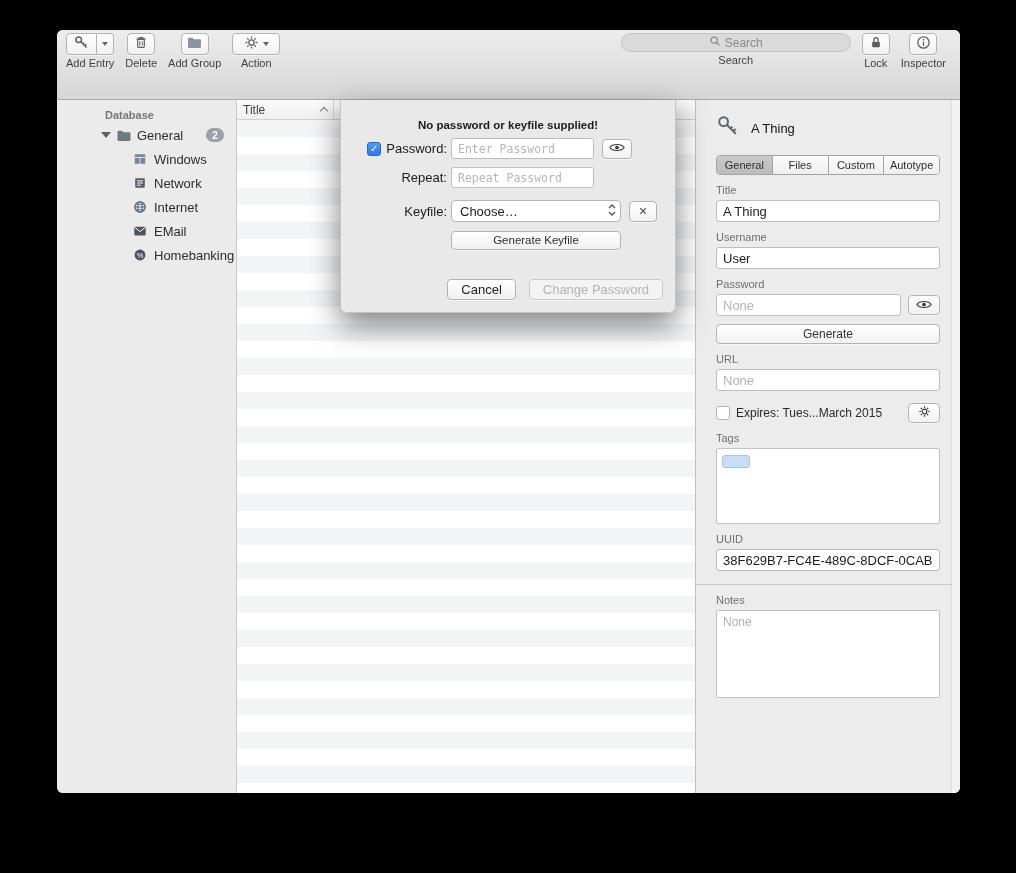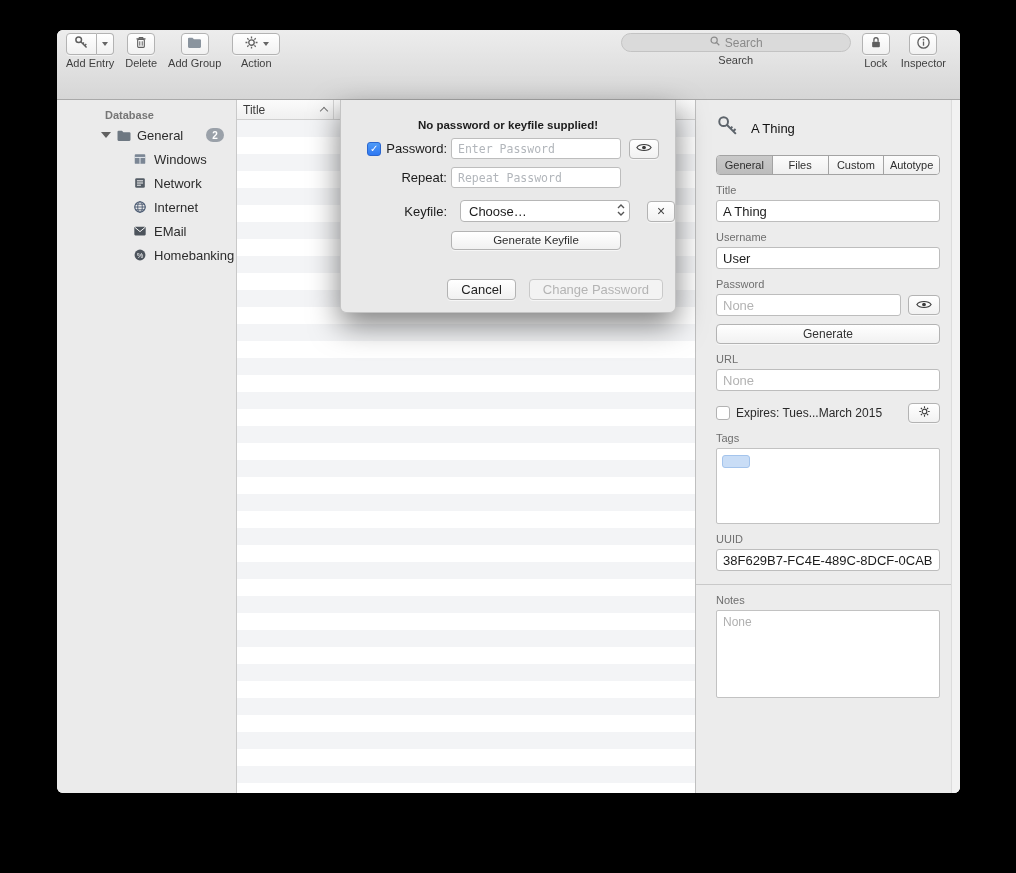--- a/index.html
+++ b/index.html
@@ -97,21 +97,21 @@
            border:1px solid #c4c4c4; border-top:none; border-radius:0 0 6px 6px; z-index:10;
            box-shadow:0 12px 30px rgba(0,0,0,.5); }
   .dmsg { text-align:center; font-size:11.5px; font-weight:bold; color:#1c1c1c; padding:19px 8px 7px; }
   .drow { display:flex; align-items:center; padding:0 0 0 0; margin:0 0 8px 0; }
   .dlabelwrap { width:106px; display:flex; align-items:center; justify-content:flex-end; gap:5px; flex:none; }
   .dlabel { font-size:13px; color:#1b1b1b; white-space:nowrap; }
   .checkbox { width:14px; height:14px; border-radius:3px; display:inline-flex; align-items:center; justify-content:center; flex:none; }
   .checkbox.checked { background:linear-gradient(#4f9bf7,#2e78f2); border:1px solid #2a66cf; }
   .checkbox.unchecked { background:#fff; border:1px solid #b2b2b2; }
   .check { color:#fff; font-size:10px; font-weight:bold; font-family:"DejaVu Sans",sans-serif; line-height:1; }
-  .dinput { width:170px; height:21px; margin-left:4px; border:1px solid #bdbdbd; border-radius:3px; background:#fff;
+  .dinput { width:143px; height:21px; margin-left:4px; border:1px solid #bdbdbd; border-radius:3px; background:#fff;
             padding:0 6px; font-family:"DejaVu Sans Mono",monospace; font-size:11.5px; color:#222; }
   .dinput::placeholder { color:#b2b6bb; }
   .deye { margin-left:8px; width:30px; height:20px; }
   .popup { width:170px; height:22px; margin-left:4px; background:#fff; border:1px solid #b6b6b6; border-radius:4px;
            display:flex; align-items:center; justify-content:space-between; padding:0 4px 0 8px; font-size:13px; color:#1c1c1c;
            font-family:"Liberation Sans","DejaVu Sans",sans-serif; }
   .clear-btn { margin-left:8px; width:28px; height:21px; font-size:14px; color:#444; }
   .genrow { margin:2px 0 0 110px; }
   .genkey { width:170px; height:19px; font-size:11.5px; color:#2e2e2e; }
   .dbuttons { position:absolute; right:12px; bottom:12px; display:flex; gap:13px; }
@@ -380,21 +380,21 @@
           </button>
         </div>
 
         <div class="drow">
           <div class="dlabelwrap">
             <label class="dlabel">Repeat:</label>
           </div>
           <input class="dinput" type="text" placeholder="Repeat Password" style="">
         </div>
 
-        <div class="drow" style="margin-top:12px;justify-content:space-between;">
+        <div class="drow" style="margin-top:12px;">
           <div class="dlabelwrap">
             <label class="dlabel">Keyfile:</label>
           </div>
           <button class="popup">
             <span>Choose…</span>
             <span><svg width="8" height="14" viewBox="0 0 8 14">
                   <path d="M1 5 L4 2 L7 5 M1 9 L4 12 L7 9" fill="none" stroke="#555" stroke-width="1.4"></path>
                 </svg></span>
           </button>
           <button class="bezel clear-btn">

